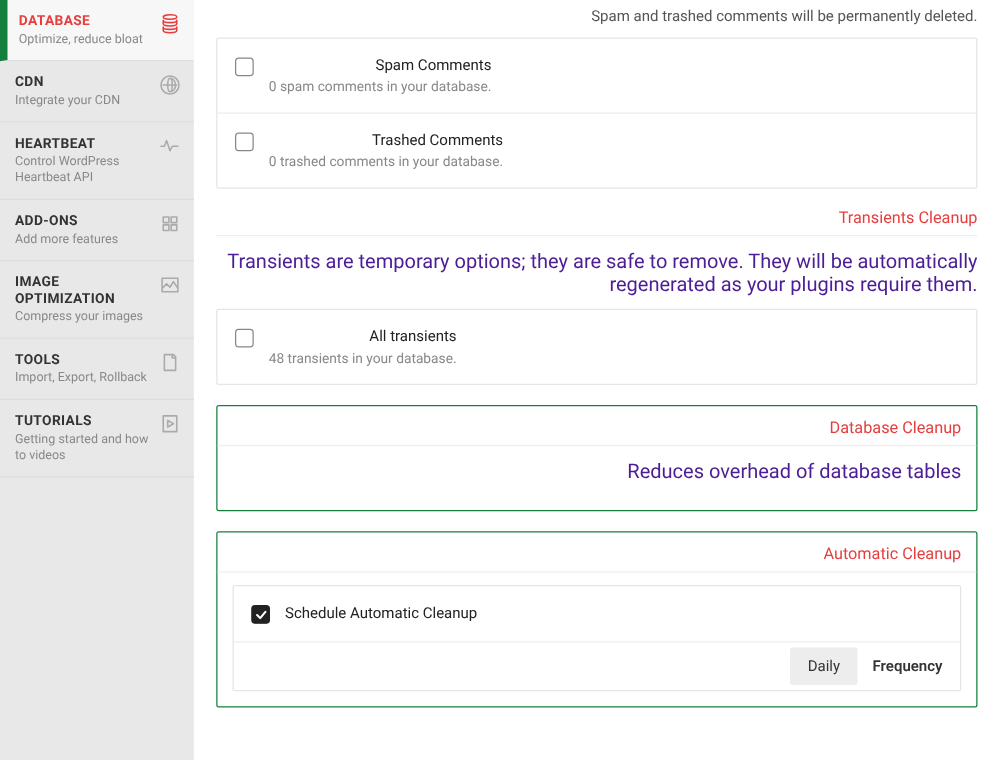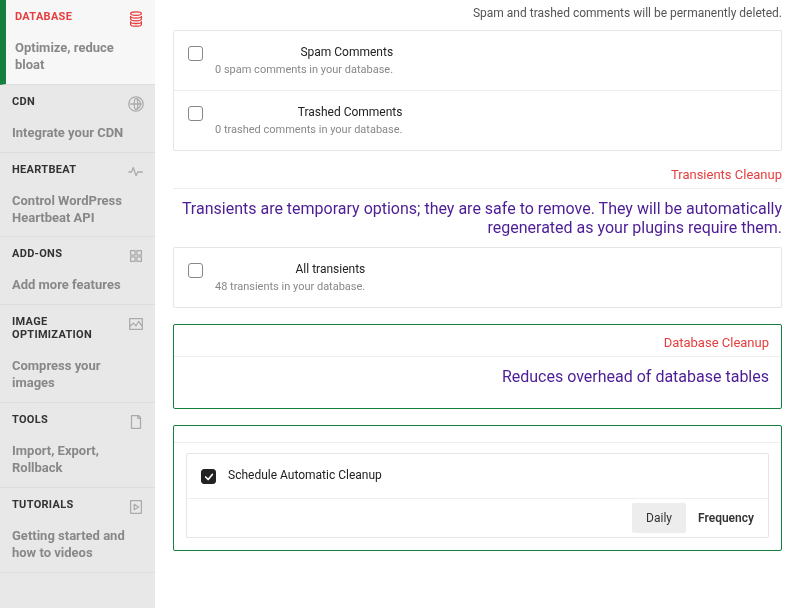--- a/index.html
+++ b/index.html
@@ -4,21 +4,21 @@
 <style>
 * { box-sizing: border-box; margin: 0; padding: 0; }
 body { font-family: -apple-system, BlinkMacSystemFont, "Segoe UI", Roboto, sans-serif; font-size: 12px; color: #333; background: #fff; width: 800px; height: 608px; overflow: hidden; }
 .container { display: flex; width: 100%; height: 100%; }
 .sidebar { width: 155px; background: #e8e8e8; }
 .sidebar-item { display: flex; align-items: flex-start; padding: 10px 10px 10px 12px; border-bottom: 1px solid #ddd; cursor: pointer; position: relative; }
 .sidebar-item.active { background: #f7f7f7; border-left: 6px solid #15803d; padding-left: 9px; }
 .sidebar-item .txt { flex: 1; }
 .sidebar-item .title { font-weight: 700; font-size: 11px; letter-spacing: 0.3px; color: #333; }
 .sidebar-item.active .title { color: #e63e3e; }
-.sidebar-item .sub { font-size: 13px; color: #888; margin-top: 17px; line-height: 1.3; font-weight: bold; }
+.sidebar-item .sub { font-size: 10px; color: #888; margin-top: 2px; line-height: 1.3; }
 .sidebar-item .icon { width: 18px; height: 18px; display: flex; align-items: center; justify-content: center; color: #aaa; }
 .sidebar-item.active .icon { color: #e63e3e; }
 .main { flex: 1; padding: 0 18px 10px 18px; overflow-y: auto; text-align: right; }
 .intro { font-size: 12px; color: #555; padding: 6px 0 10px; }
 .group { border: 1px solid #e5e5e5; border-radius: 2px; margin-bottom: 16px; background: #fff; }
 .row { display: flex; align-items: flex-start; padding: 14px 14px; border-bottom: 1px solid #eee; }
 .row:last-child { border-bottom: none; }
 .chk { width: 15px; height: 15px; border: 1.5px solid #888; border-radius: 3px; background: #fff; display: flex; align-items: center; justify-content: center; flex-shrink: 0; margin-top: 1px; }
 .chk.checked { background: #222; border-color: #222; }
 .chk.checked svg { display: block; }
@@ -154,20 +154,21 @@
         </div>
       </div>
 
     <div class="highlight-box">
       <div class="section-h">Database Cleanup</div>
       <hr class="hr">
       <div class="section-desc">Reduces overhead of database tables</div>
     </div>
 
     <div class="highlight-box">
+      <div class="section-h">Automatic Cleanup</div>
       <hr class="hr">
       <div class="group" id="automatic-group">
           <div class="row">
             <div class="chk checked">
               <svg viewBox="0 0 12 12" stroke="#fff" stroke-width="2" fill="none" stroke-linecap="round" stroke-linejoin="round">
                 <path d="M2 6l3 3 5-6"></path>
               </svg>
             </div>
             <div class="row-body">
               <div class="row-title">Schedule Automatic Cleanup</div>

